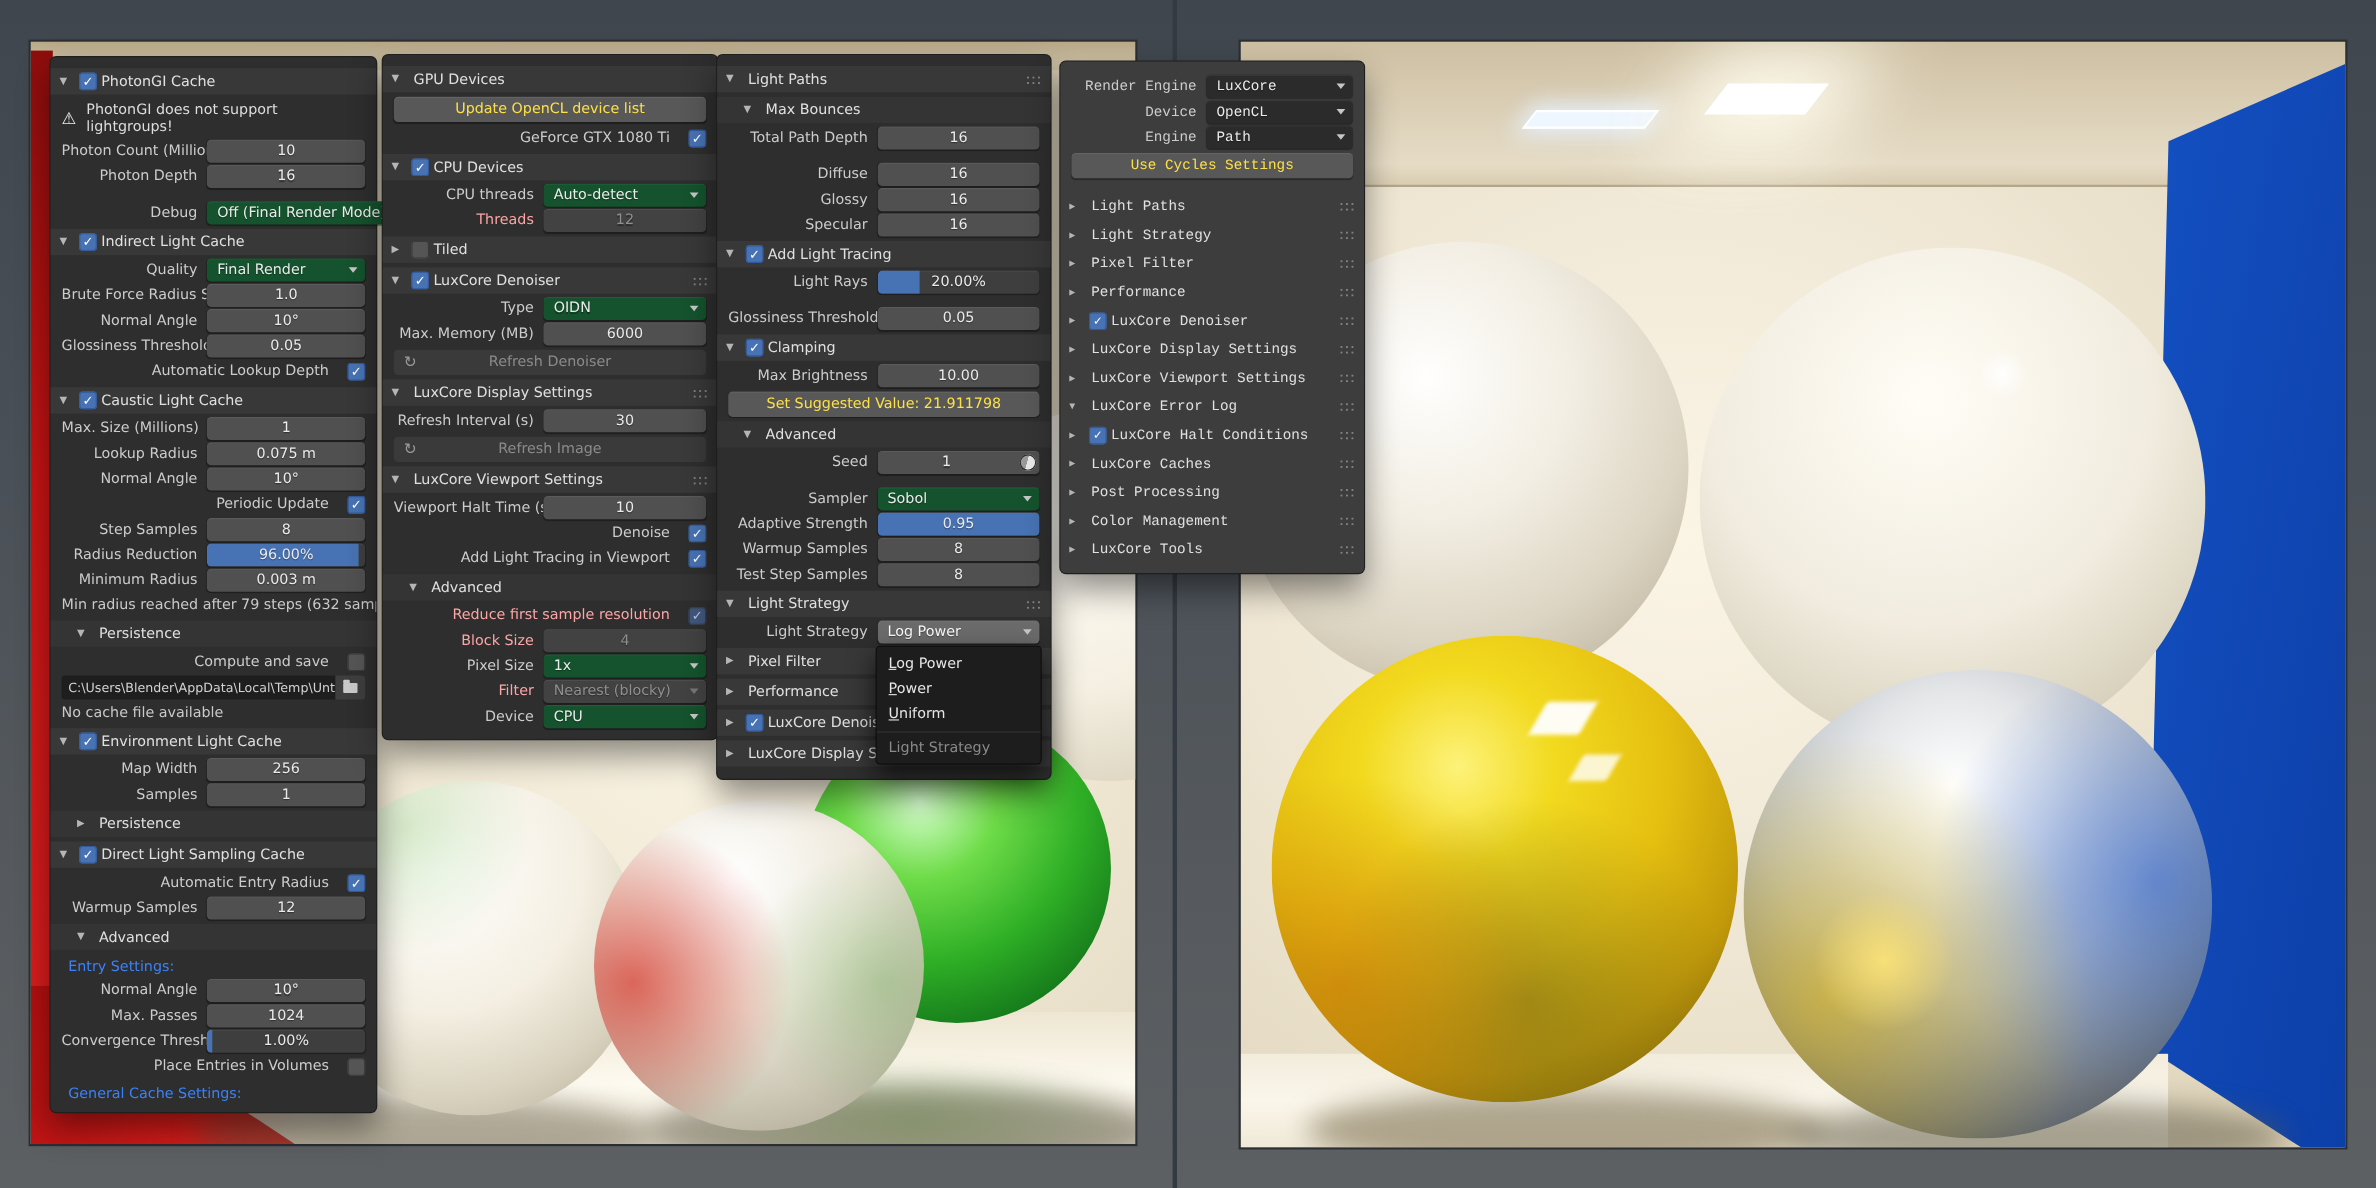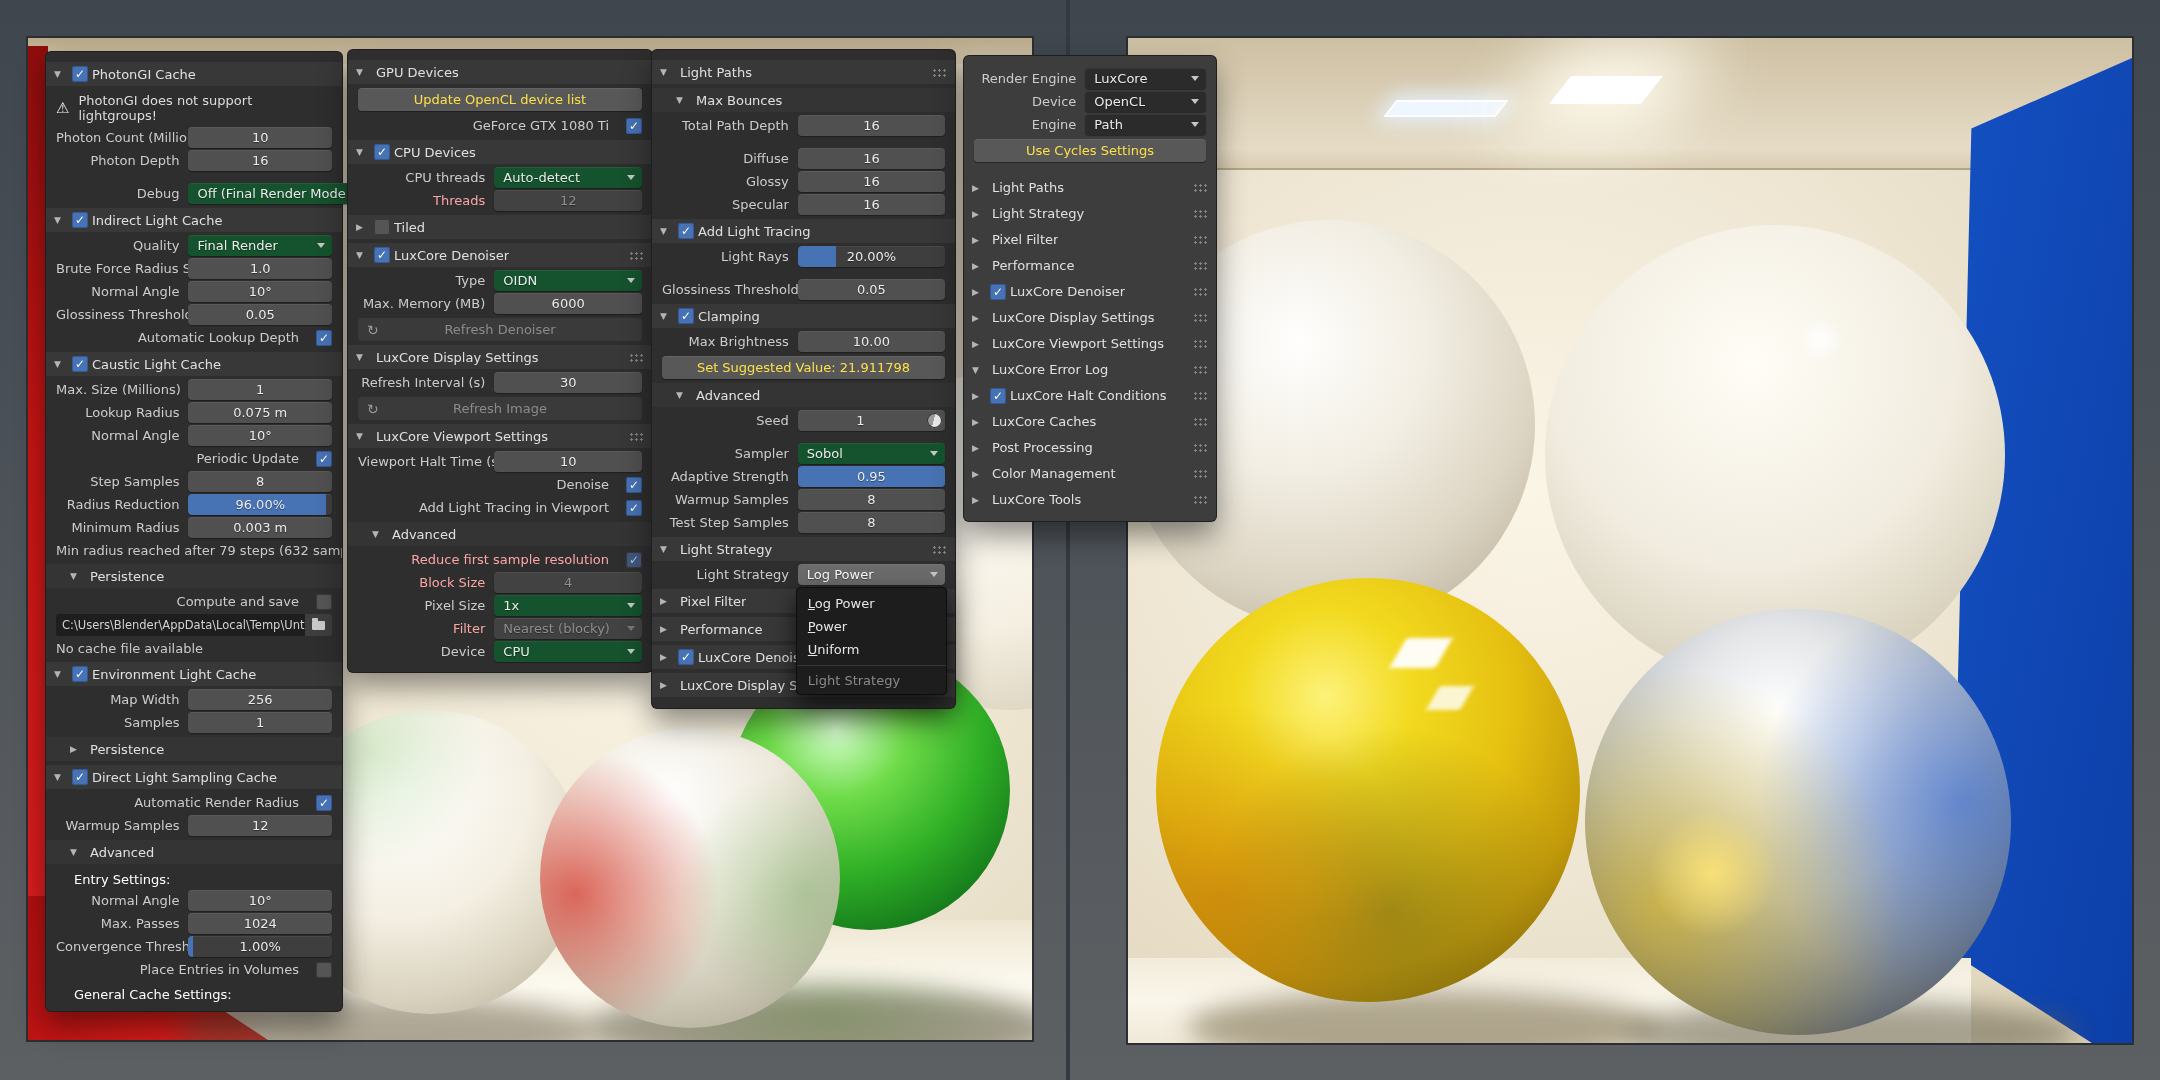--- a/index.html
+++ b/index.html
@@ -82,21 +82,21 @@
   .sh-a-r { left:60px; top:952px; width:470px; height:74px; background:rgba(105,92,58,.5); }
   .sh-b-r { left:500px; top:962px; width:450px; height:66px; background:rgba(92,88,68,.5); }
 
   
   .panel { position:absolute; background:#2e2e2e; border-radius:5px; padding:6px 0 8px;
            box-shadow:0 0 0 1px #1f1f1f, 0 14px 30px rgba(0,0,0,.45);
            font-size:13px; color:#d8d8d8; z-index:10; }
   .p1 { left:46px;  top:52px; width:296px; }
   .p2 { left:348px; top:50px; width:304px; }
   .p3 { left:652px; top:50px; width:303px; }
-  .p4 { left:964px; top:56px; width:252px; background:#3d3d3d; padding-top:10px; }
+  .p4 { left:964px; top:56px; width:276px; background:#3d3d3d; padding-top:10px;font-family:Liberation Mono, monospace; }
 
   .sec { display:flex; align-items:center; height:24px; background:#383838;
          margin:4px 0 3px; padding:0 8px; }
   .sec.lv2 { padding-left:24px; background:#343434; }
   .p4 .sec { background:transparent; height:25px; margin:1px 0; }
   .arr { width:16px; color:#b5b5b5; font-size:9px; flex:none; }
   .slabel { margin-left:4px; color:#e0e0e0; white-space:nowrap; overflow:hidden; }
   .grip { margin-left:auto; width:15px; height:9px; flex:none; opacity:.75;
           background-image:radial-gradient(circle,#9a9a9a 1px,transparent 1.3px);
           background-size:5px 5px; }
@@ -134,21 +134,21 @@
   .sec .cb { margin-left:2px; }
   .row.right .cb { margin-left:8px; }
 
   .btn { position:relative; height:23px; margin:4px 10px; background:#585858; border-radius:4px;
          display:flex; align-items:center; justify-content:center; color:#fde047;
          box-shadow:inset 0 1px 0 rgba(255,255,255,.07), 0 1px 1px rgba(0,0,0,.35); }
   .btn.dis { background:#3a3a3a; color:#8b8b8b; box-shadow:none; }
   .ric { position:absolute; left:9px; font-size:14px; color:#9a9a9a; }
 
   .tline { padding:3px 10px 2px; color:#c9c9c9; white-space:nowrap; overflow:hidden; }
-  .hline { padding:5px 28px 1px; color:#ffffff; }
+  .hline { padding:5px 16px 1px; color:#3b82f6; }
   .gap8 { height:8px; }
 
   .pathrow { display:flex; align-items:center; margin:2px 10px; height:22px; }
   .pathfld { flex:1; height:22px; background:#1e1e1e; border-radius:3px 0 0 3px;
              display:flex; align-items:center; padding:0 6px; color:#d2d2d2;
              font-size:11.5px; white-space:nowrap; overflow:hidden; }
   .folderbtn { width:27px; height:22px; background:#3e3e3e; border-radius:0 3px 3px 0;
                display:flex; align-items:center; justify-content:center; }
   .fico { width:13px; height:9px; background:#c9c9c9; border-radius:1px; position:relative; }
   .fico::before { content:""; position:absolute; top:-3px; left:0; width:6px; height:3px;
@@ -355,21 +355,21 @@
       <div class="sec lv2">
         <span class="arr">▶</span>
         <span class="slabel">Persistence</span>
       </div>
       <div class="sec lv1">
         <span class="arr">▼</span>
         <span class="cb on"></span>
         <span class="slabel">Direct Light Sampling Cache</span>
       </div>
       <div class="row right">
-        <span class="rlabel">Automatic Render Radius</span>
+        <span class="rlabel">Automatic Entry Radius</span>
         <span class="cb on"></span>
       </div>
       <div class="row">
         <span class="rlabel">Warmup Samples</span>
         <div class="fld">
           <span class="val">12</span>
         </div>
       </div>
       <div class="sec lv2">
         <span class="arr">▼</span>

